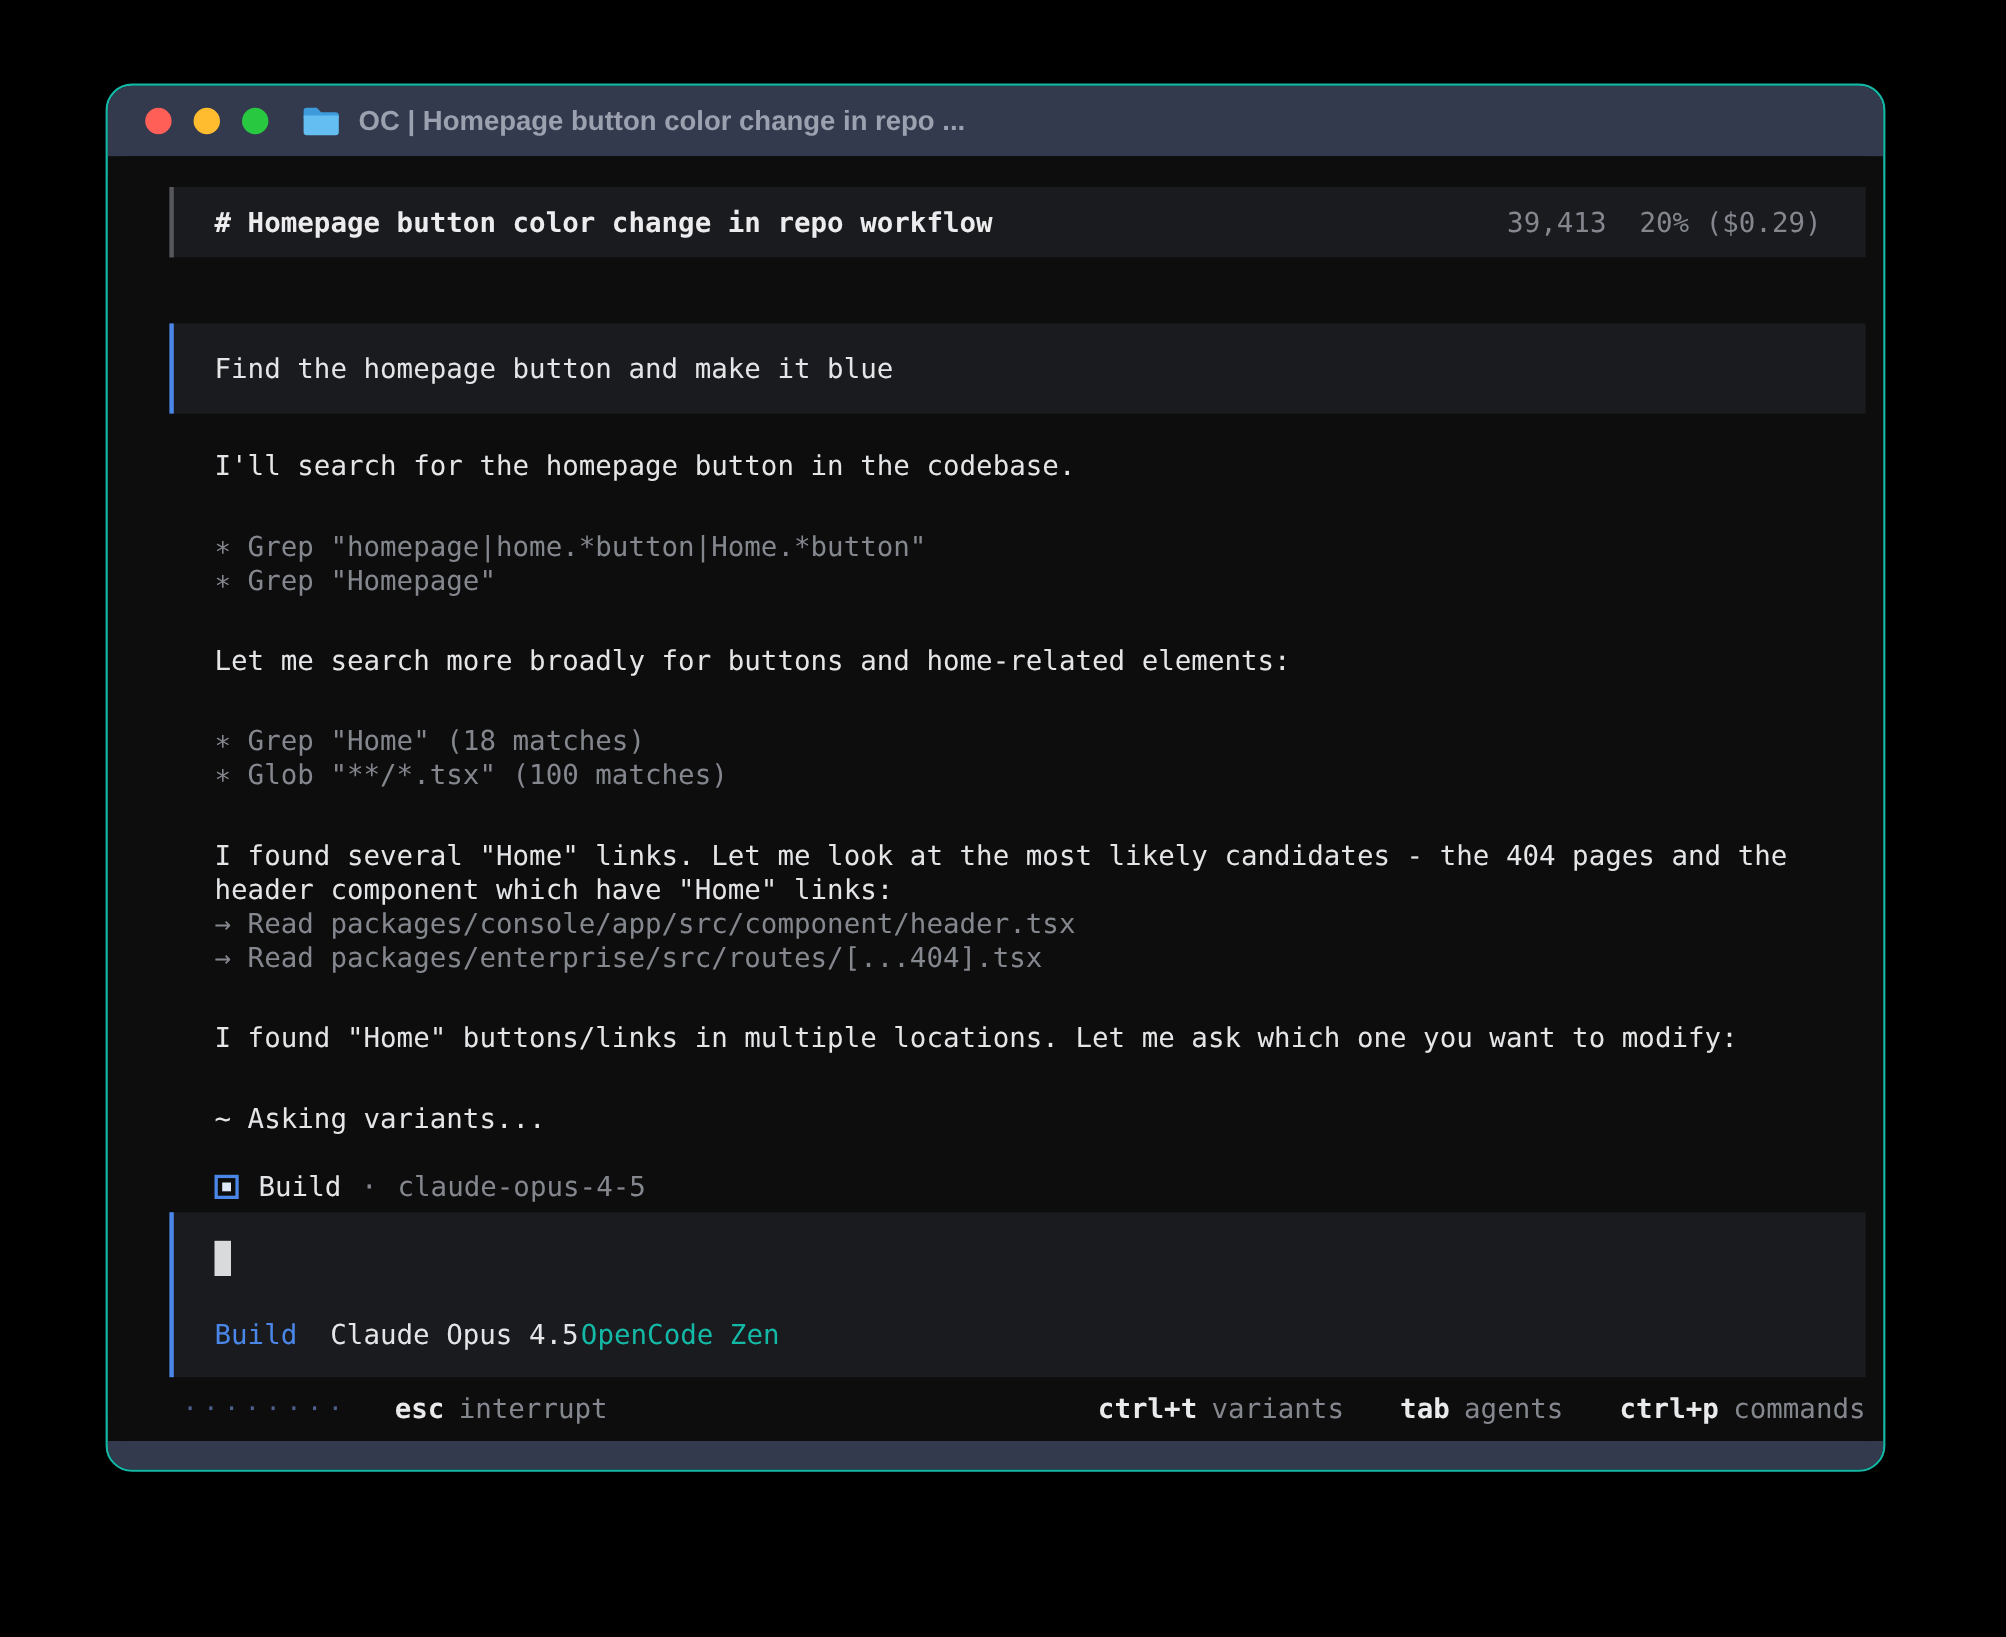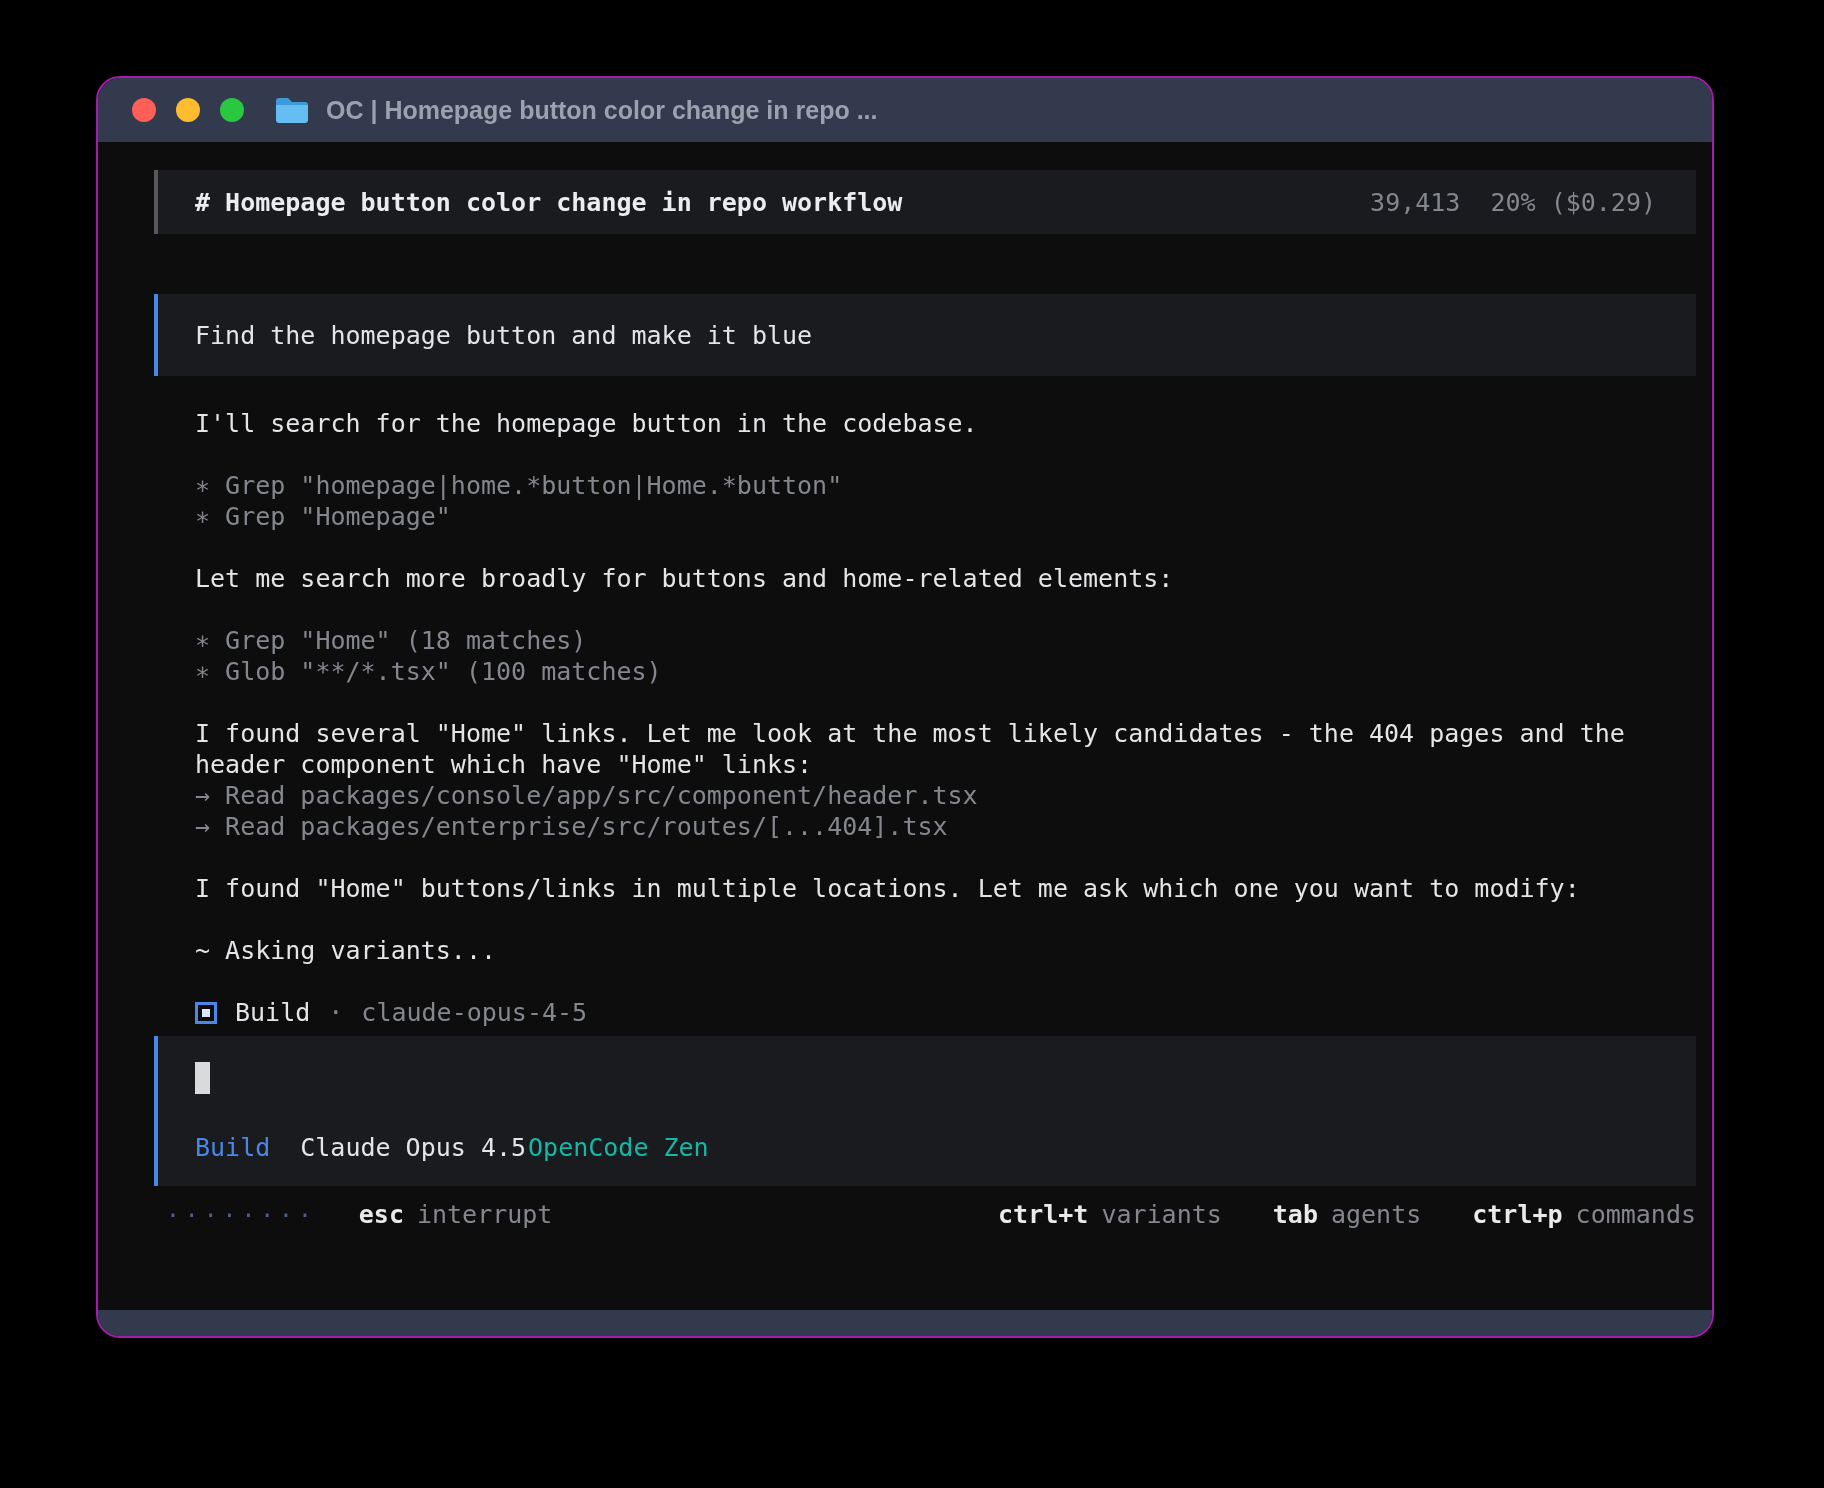--- a/index.html
+++ b/index.html
@@ -12,21 +12,21 @@
     overflow: hidden;
   }
   .window {
     position: absolute;
     left: 96px;
     top: 76px;
     width: 1618px;
     height: 1262px;
     box-sizing: border-box;
     background: #0d0d0e;
-    border: 2px solid #a21caf;
+    border: 2px solid #14b8a6;
     border-radius: 24px;
     overflow: hidden;
     display: flex;
     flex-direction: column;
   }
   .titlebar {
     flex: none;
     height: 64px;
     background: #343a4e;
     display: flex;
@@ -101,21 +101,21 @@
     font-size: 25px;
     color: #e4e5e7;
   }
   .convo {
     margin: 32px 40px 0 97px;
     font-size: 25px;
     line-height: 31px;
   }
   .msg { color: #e4e5e7; white-space: pre-wrap; }
   .msg.muted { color: #84878e; }
-  .gap { margin-top: 31px; }
+  .gap { margin-top: 42px; }
   .agent-row {
     margin-top: 31px;
     height: 31px;
     display: flex;
     align-items: center;
     gap: 18px;
     font-size: 25px;
   }
   .agent-icon {
     width: 22px; height: 22px;

